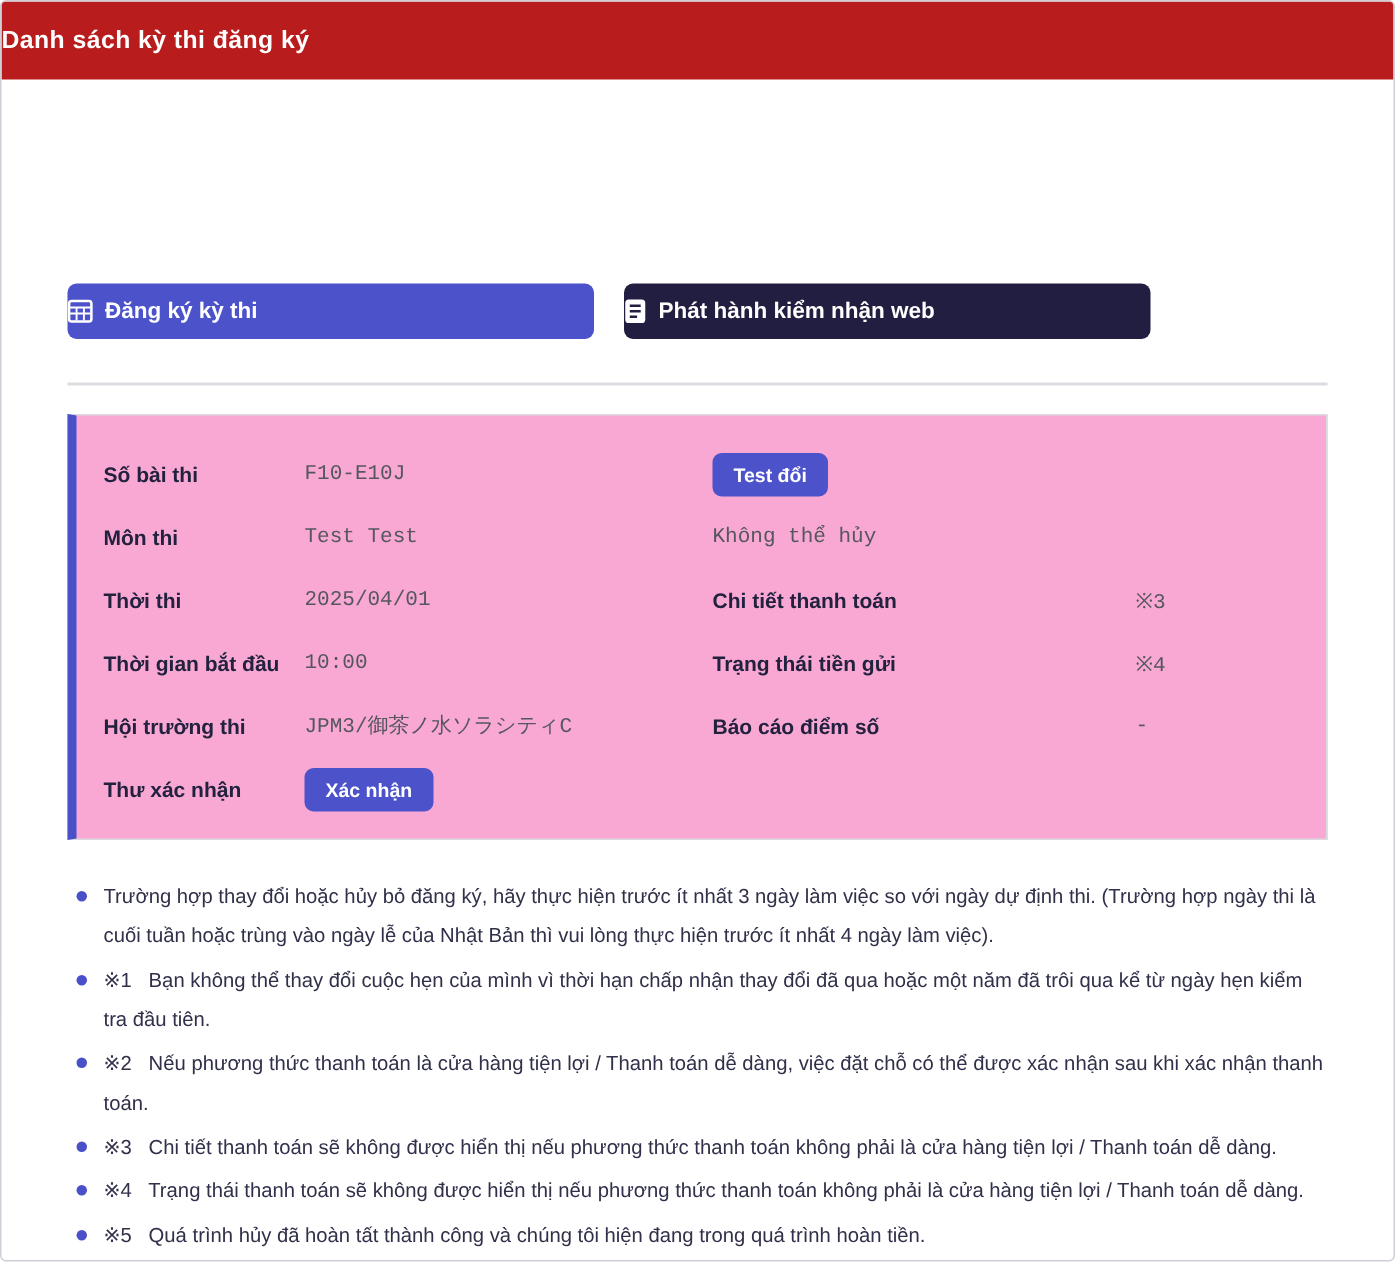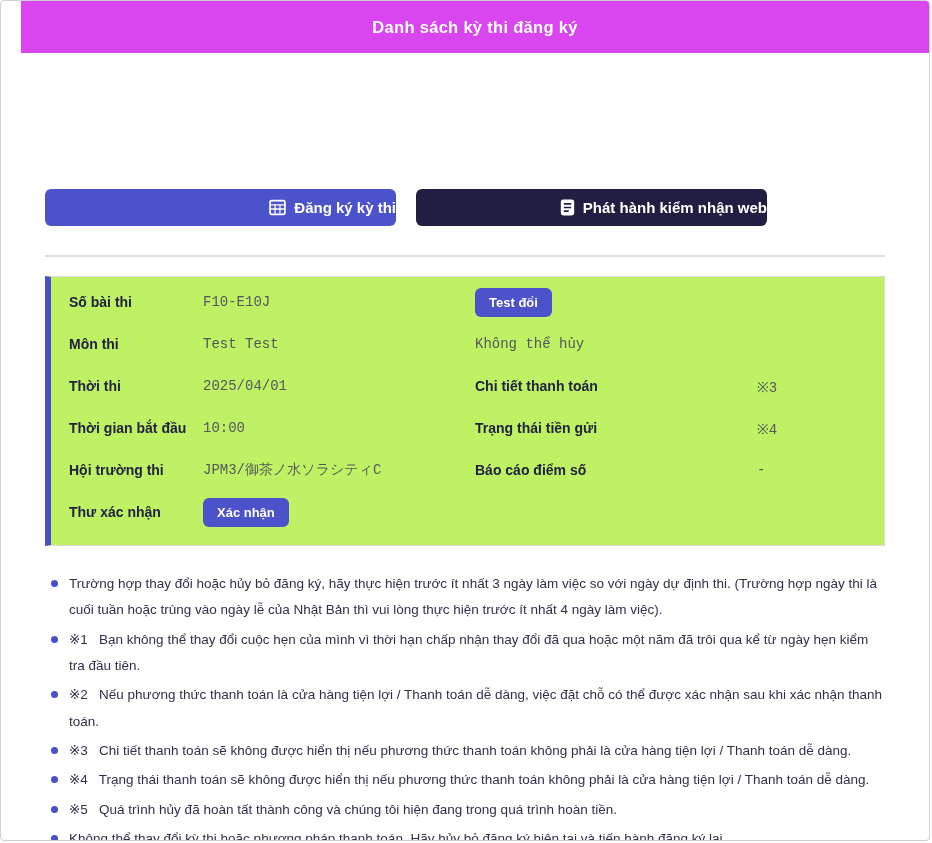--- a/index.html
+++ b/index.html
@@ -11,54 +11,54 @@
   .page {
     width: 930px; height: 841px;
     border: 1px solid #cfcfd8;
     border-radius: 4px;
     background: #ffffff;
     overflow: hidden;
   }
   
   .topbar {
     height: 52px;
-    background: #d946ef;
-    display: flex; align-items: center; justify-content: center; margin-left: 20px;
+    background: #b91c1c;
+    display: flex; align-items: center; 
   }
   .topbar h1 {
     color: #ffffff; font-size: 16.5px; font-weight: 600; letter-spacing: .3px;
   }
   
   .content { padding: 0 44px 18px 44px; }
   .actions {
     margin-top: 136px;
     display: flex; gap: 20px;
   }
   .btn {
     height: 37px; width: 351px;
     border: none; border-radius: 6px;
-    display: inline-flex; align-items: center; justify-content: flex-end; gap: 8px;
+    display: inline-flex; align-items: center; justify-content: flex-start; gap: 8px;
     font-family: inherit; font-size: 15px; font-weight: 700; color: #ffffff;
     cursor: pointer;
   }
   .btn-primary { background: #4c52ca; }
   .btn-dark { background: #221e41; }
   .btn .icon { display: inline-flex; align-items: center; }
   .divider {
     margin-top: 29px;
     border: none;
     border-top: 2px solid #dcdce2;
   }
   
   .exam-card {
     margin-top: 19px;
     border: 1px solid #d9d9e0;
     border-left: 6px solid #4a50c8;
-    background: #bef264;
-    padding: 4px 20px 12px 18px;
+    background: #f9a8d4;
+    padding: 18px 20px 12px 18px;
     display: flex;
   }
   .col { display: flex; flex-direction: column; }
   .col-left { width: 406px; }
   .col-right { flex: 1; }
   .row { display: flex; align-items: center; min-height: 42px; }
   .row .label {
     font-size: 14px; font-weight: 700; color: #22223f;
   }
   .col-left .label { width: 134px; flex: none; }

